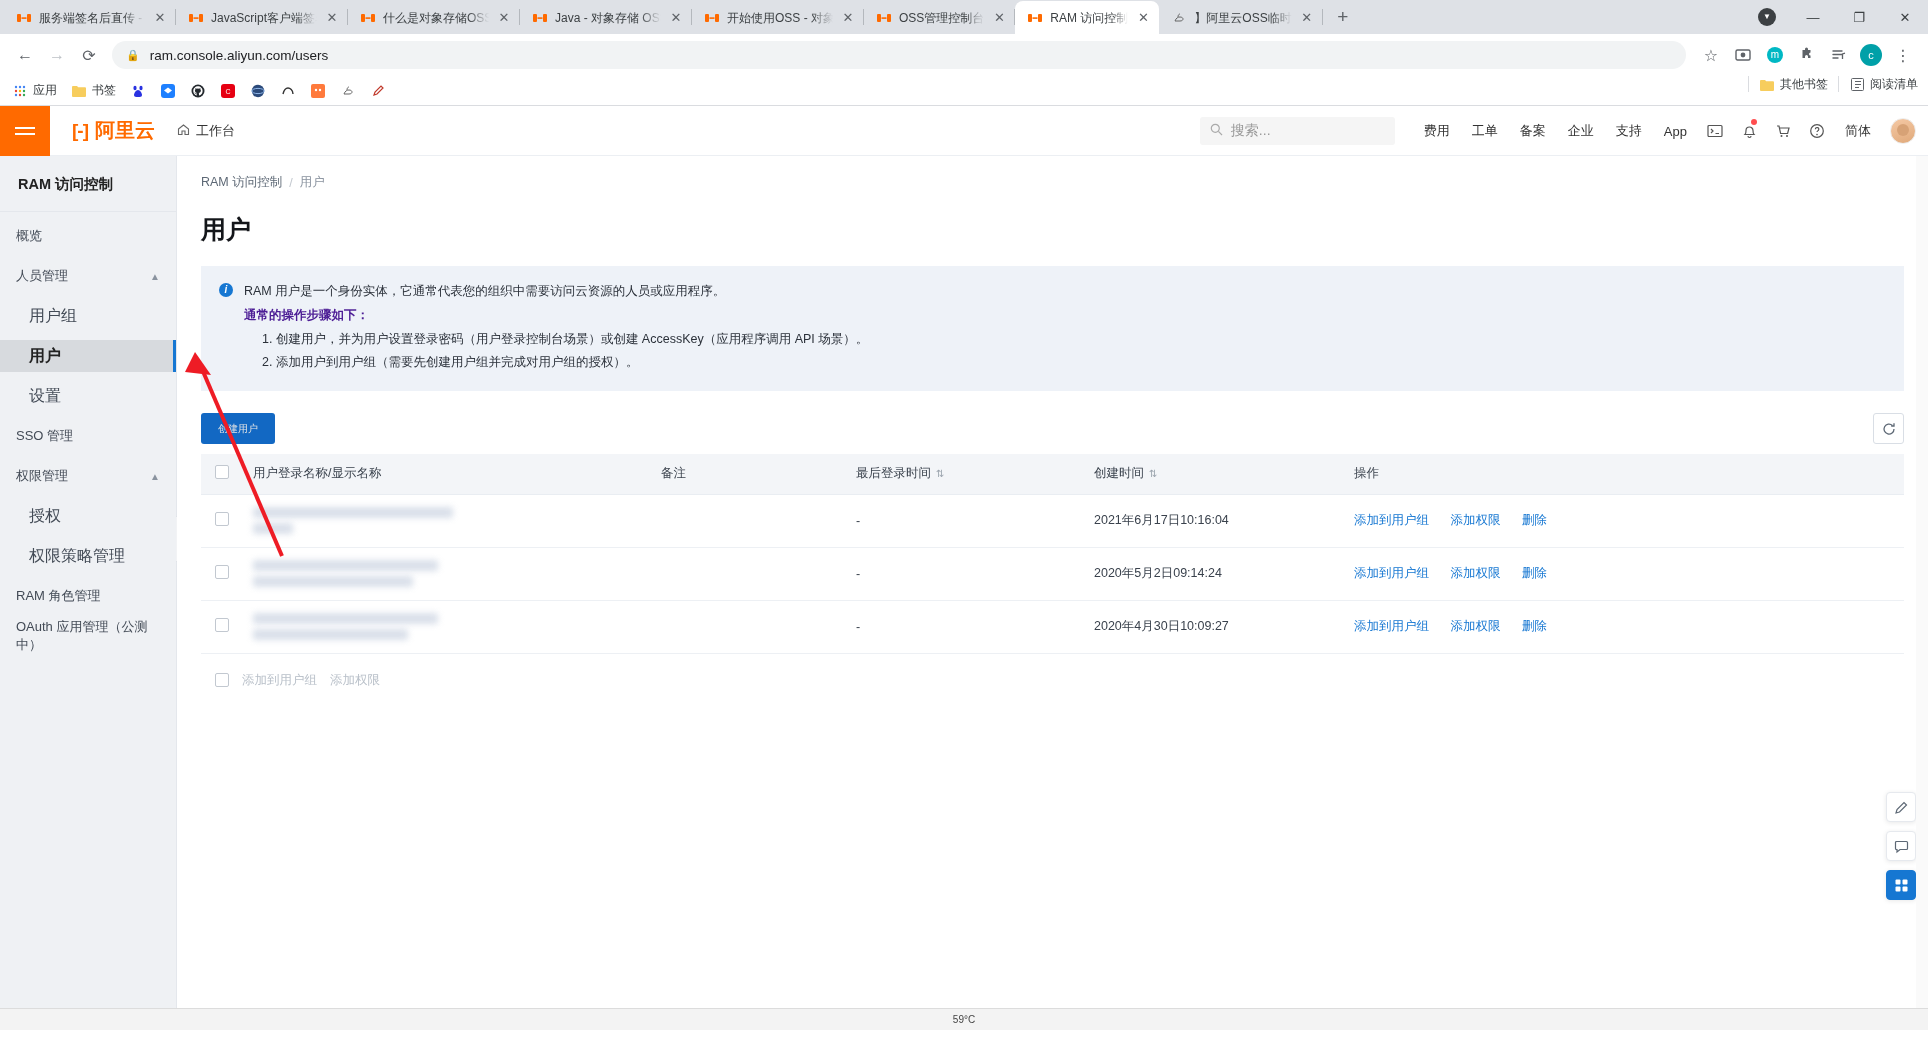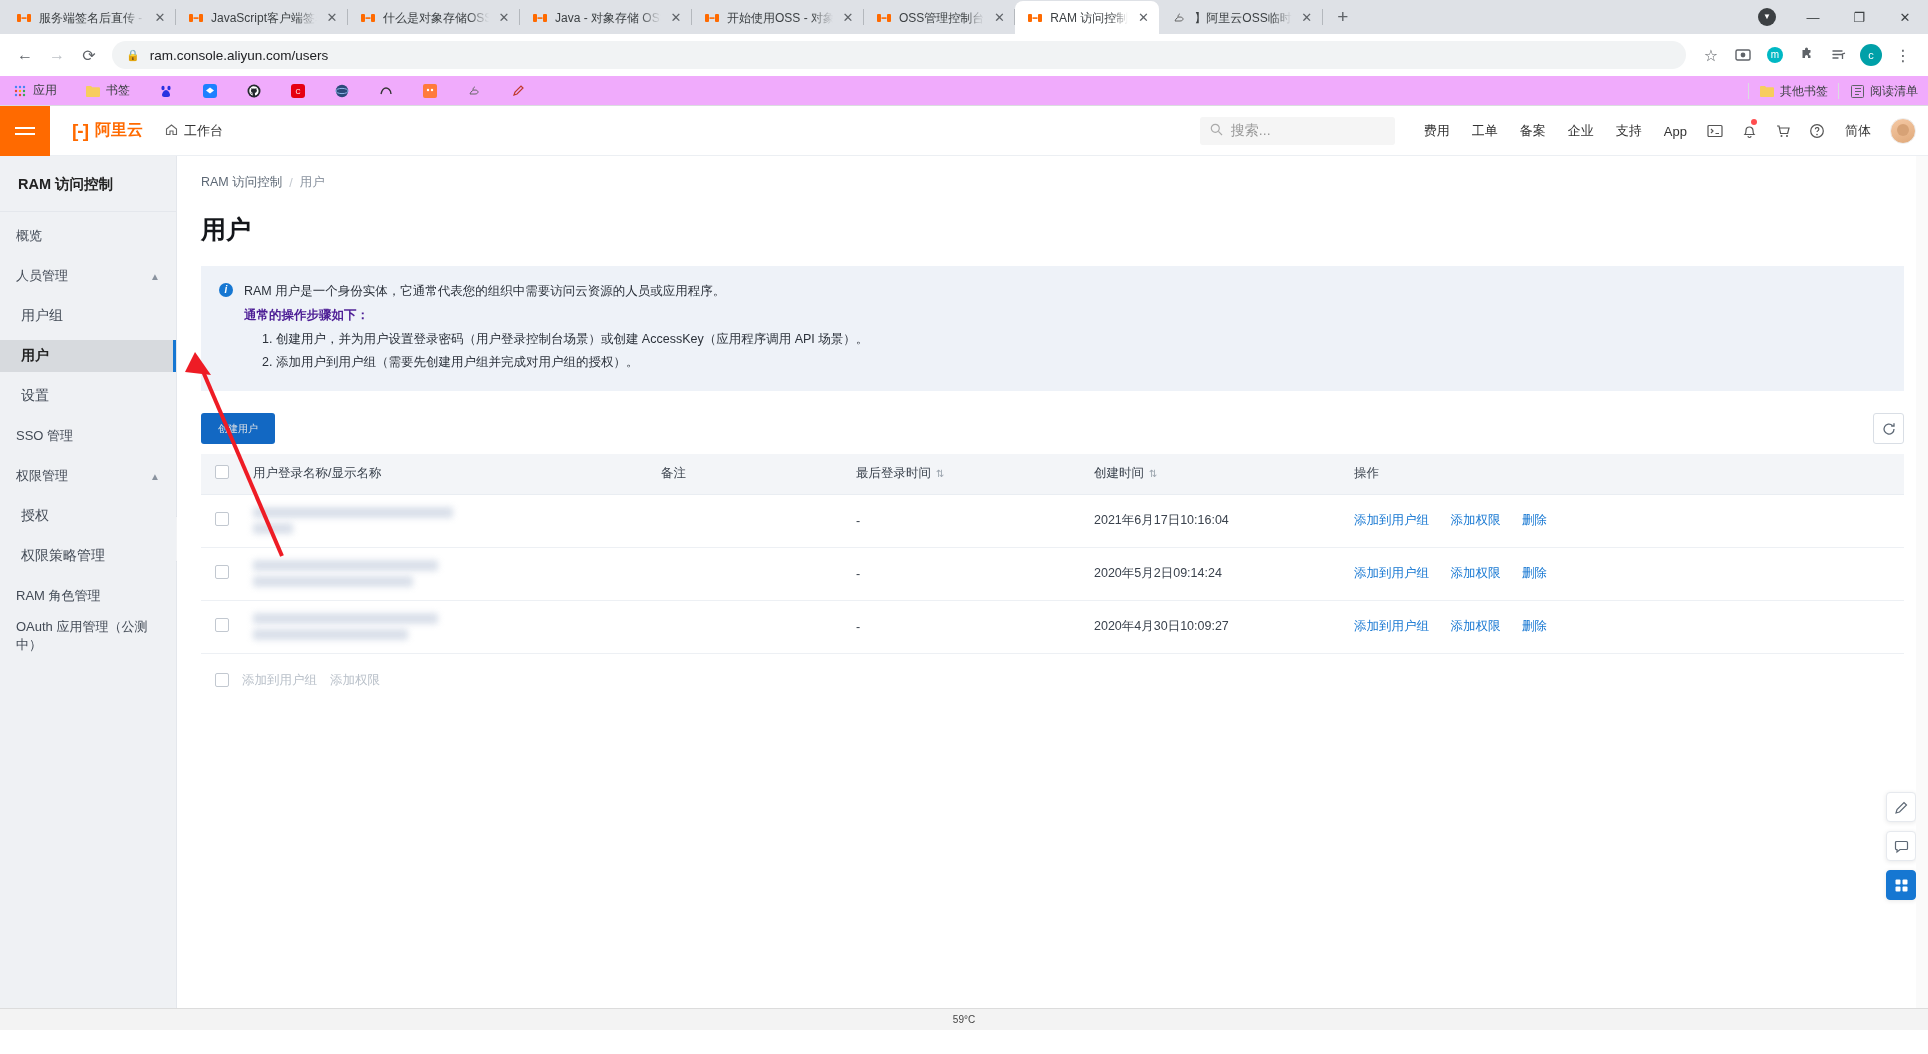--- a/index.html
+++ b/index.html
@@ -126,35 +126,35 @@
   .omnibox .lock { color: #5f6368; font-size: 11px; }
   .tb-right { display: flex; align-items: center; gap: 2px; }
   .profile-av {
     width: 22px; height: 22px; border-radius: 50%;
     background: #00a0a8; color: #fff;
     font-size: 11px; line-height: 22px; text-align: center;
   }
 
   .bookmarks {
     height: 30px;
-    background: #f0abfc;
+    background: #ffffff;
     display: flex;
     align-items: center;
     padding: 0 12px;
-    gap: 28px;
+    gap: 14px;
     font-size: 12px;
     color: #3c4043;
     border-bottom: 1px solid #dadce0;
     position: relative;
   }
   .bm { display: flex; align-items: center; gap: 5px; white-space: nowrap; }
   .bm-ico { width: 16px; height: 16px; display:flex; align-items:center; justify-content:center; }
   .bookmarks-right {
     position: absolute; right: 10px; top: 0;
-    height: 30px; display: flex; align-items: center; gap: 10px;
+    height: 30px; display: flex; align-items: flex-start; gap: 10px;
   }
   .bm-sep { width: 1px; height: 16px; background: #dadce0; }
 
   
   .console { width: 1928px; height: 924px; background: #fff; position: relative; }
 
   .topbar {
     height: 50px;
     background: #fff;
     display: flex;
@@ -170,21 +170,21 @@
     gap: 4px;
   }
   .hamburger span { display: block; width: 20px; height: 2px; background: #fff; }
   .brand {
     display: flex; align-items: center; gap: 7px;
     margin-left: 22px;
   }
   .brand-mark {
     color: #ff6a00; font-size: 19px; font-weight: 700; letter-spacing: -1px;
   }
-  .brand-text { color: #ff6a00; font-size: 16px; font-weight: 700; }
+  .brand-text { color: #ff6a00; font-size: 20px; font-weight: 700; }
   .workbench {
     margin-left: 22px;
     display: flex; align-items: center; gap: 6px;
     font-size: 13px; color: #333;
   }
   .topbar-right {
     position: absolute; right: 12px; top: 0;
     height: 50px; display: flex; align-items: center; gap: 0;
   }
   .search-box {
@@ -245,21 +245,21 @@
   }
   .side-item {
     height: 32px;
     display: flex; align-items: center;
     padding: 0 16px;
     font-size: 13px;
     color: #434b56;
     justify-content: space-between;
     margin-top: 8px;
   }
-  .side-item.sub { padding-left: 21px; font-size: 14px; }
+  .side-item.sub { padding-left: 29px; font-size: 16px; }
   .side-item.active {
     background: #d7dade;
     color: #222; font-weight: 700;
     border-right: 3px solid #1677d2;
   }
   .chev {
     font-size: 10px; color: #8a939f;
     transform: scaleY(1);
   }
   .collapse-handle {

